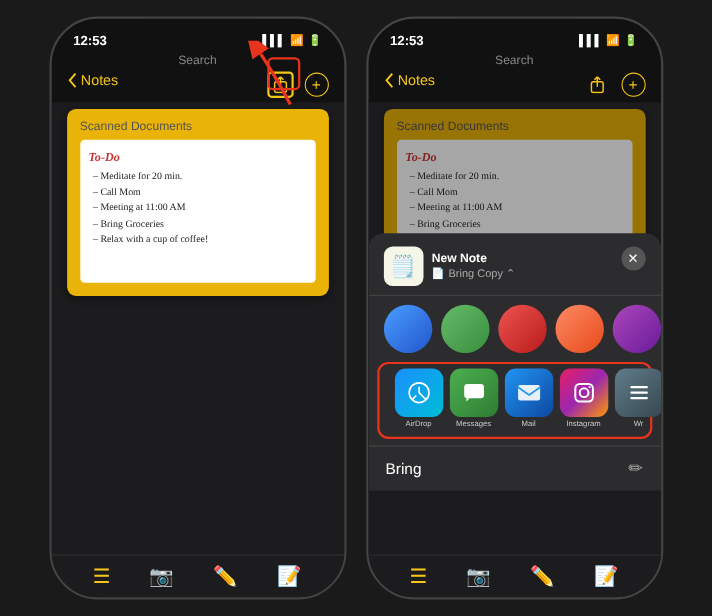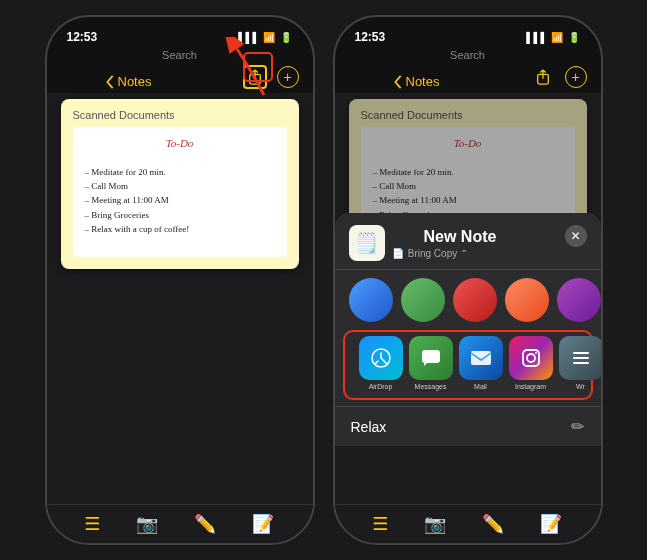--- a/index.html
+++ b/index.html
@@ -61,24 +61,23 @@
     }
 
     .status-icons span {
       font-size: 10px;
       color: #fff;
     }
 
     .nav-bar {
       display: flex;
       justify-content: space-between;
-      align-items: flex-end;
+      align-items: flex-start;
       padding: 2px 14px 4px;
       flex-shrink: 0;
-      margin-left: 44px;
     }
 
     .nav-back {
       display: flex;
       align-items: center;
       gap: 3px;
       color: #f5c518;
       font-size: 13px;
     }
 
@@ -111,21 +110,21 @@
     }
 
     .phone-content {
       flex: 1;
       background: #1c1c1e;
       padding: 6px 14px 10px;
       overflow: hidden;
     }
 
     .note-card {
-      background: #fef9c3;
+      background: #eab308;
       border-radius: 8px;
       padding: 10px 12px 12px;
       box-shadow: 0 2px 8px rgba(0,0,0,0.4);
     }
 
     .note-title {
       font-size: 11px;
       color: #555;
       margin-bottom: 6px;
       font-weight: 500;
@@ -141,23 +140,24 @@
     .note-handwriting {
       font-family: 'Segoe Script', 'Brush Script MT', cursive;
       font-size: 9px;
       line-height: 1.6;
       color: #222;
     }
 
     .note-handwriting .todo-title {
       color: #cc3333;
       font-size: 11px;
-      text-align: center;
-      margin-bottom: 12px;
+      text-align: left;
+      margin-bottom: 0;
       font-style: italic;
+      font-weight: bold;
     }
 
     .note-handwriting .todo-item {
       margin-left: 4px;
       font-size: 9px;
     }
 
     .bottom-toolbar {
       display: flex;
       justify-content: space-around;
@@ -223,23 +223,22 @@
       font-size: 20px;
     }
 
     .share-app-details {
       display: flex;
       flex-direction: column;
     }
 
     .share-app-name {
       color: #fff;
-      font-size: 16px;
+      font-size: 11px;
       font-weight: 600;
-      margin-left: 31px;
     }
 
     .share-send-copy {
       color: #aaa;
       font-size: 10px;
       margin-top: 2px;
     }
 
     .share-close {
       width: 22px;
@@ -539,21 +538,21 @@
               <rect x="4" y="11" width="16" height="2" rx="1"></rect>
               <rect x="4" y="16" width="16" height="2" rx="1"></rect>
             </svg>
           </div>
           <span class="app-label">Wr</span>
         </div>
       </div>
 
 
       <div class="share-action-row">
-        <span class="share-action-label">Relax</span>
+        <span class="share-action-label">Bring</span>
         <span class="share-action-icon">✏</span>
       </div>
     </div>
   </div>
 
   <div class="bottom-toolbar">
     <div class="tb-icon">☰</div>
     <div class="tb-icon">📷</div>
     <div class="tb-icon">✏️</div>
     <div class="tb-icon">📝</div>

